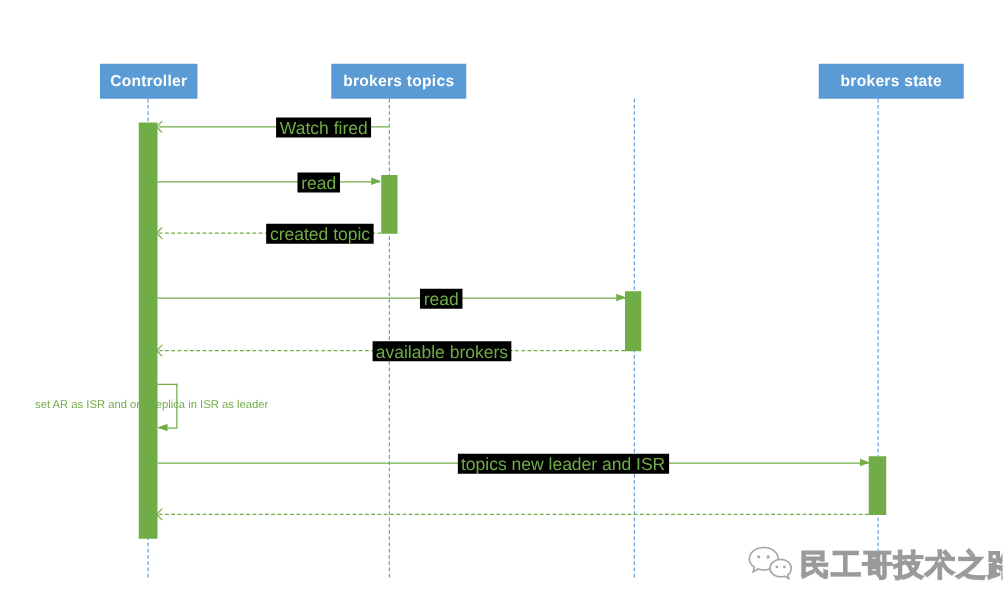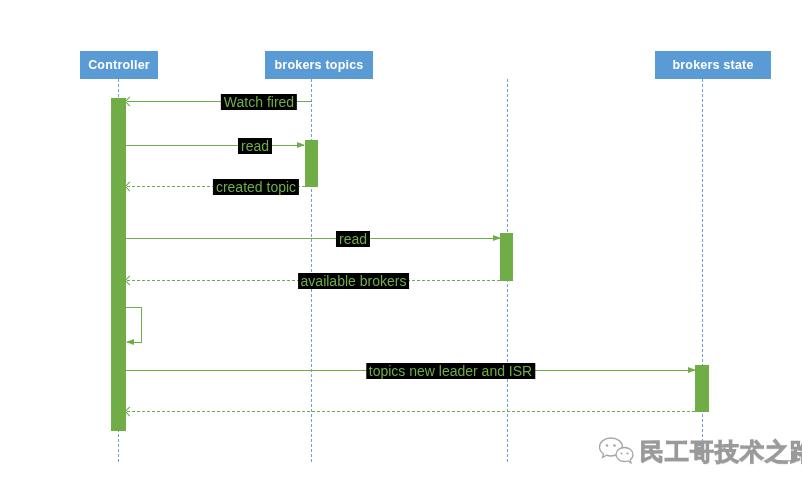--- a/index.html
+++ b/index.html
@@ -126,20 +126,21 @@
   <div class="msg m5 dashed">
     <span class="head-left-open"></span>
     <span class="msg-label">available brokers</span>
   </div>
 
   <div class="msg self-top"></div>
   <div class="self-right"></div>
   <div class="msg self-bottom">
     <span class="head-left-filled"></span>
   </div>
+  <div class="self-label">set AR as ISR and one replica in ISR as leader</div>
 
   <div class="msg m7">
     <span class="head-right"></span>
     <span class="msg-label">topics new leader and ISR</span>
   </div>
 
   <div class="msg m8 dashed">
     <span class="head-left-open"></span>
   </div>
 

